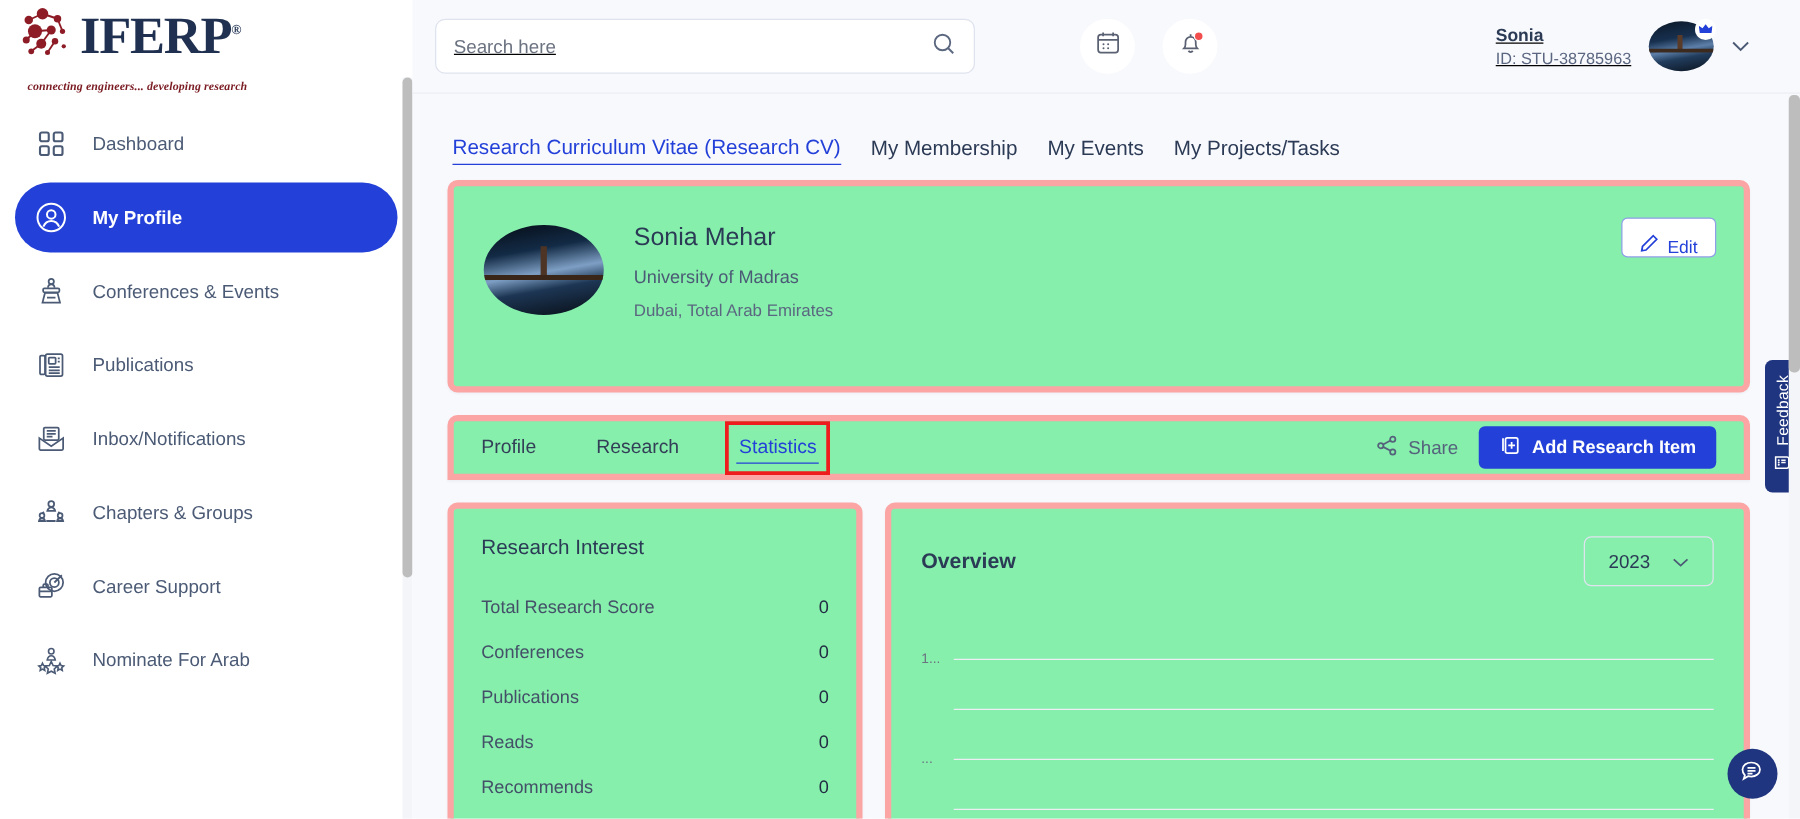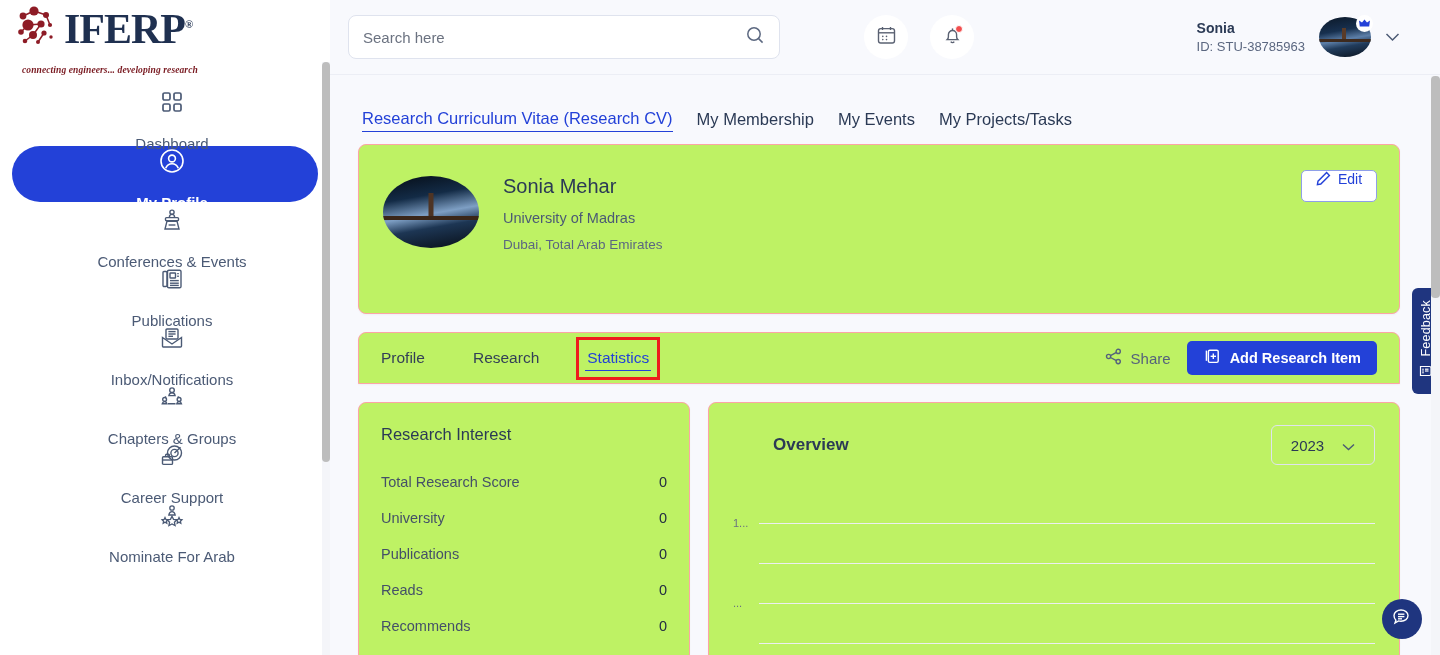--- a/index.html
+++ b/index.html
@@ -35,21 +35,21 @@
     font-size: 9.5px; color: #6b7280; margin-top: 15px;
     padding-left: 8px; letter-spacing: .1px;
   }
   .logo-tag i { font-style: italic; font-weight: 700; color: #7a1b22; }
 
   .nav { flex: 1; padding-top: 6px; overflow: hidden; }
   .nav-item {
     display: flex; align-items: center; gap: 18px;
     height: 56px; margin: 3px 12px; padding-left: 14px;
     border-radius: 30px; cursor: pointer;
-    color: #4b5a75; font-size: 15px; flex-direction: column;
+    color: #4b5a75; font-size: 15px;
   }
   .nav-item .ico {
     width: 30px; height: 30px; display: flex;
     align-items: center; justify-content: center; flex: 0 0 30px;
   }
   .nav-item.active {
     background: #2341d8; color: #ffffff; font-weight: 700;
   }
   .nav-item.active .ico svg { stroke: #ffffff; }
   .nav-label { white-space: nowrap; }
@@ -66,20 +66,21 @@
 
   
   .main {
     flex: 1; height: 655px; background: #f8f9fd;
     position: relative; overflow: hidden;
   }
   .topbar {
     height: 75px; display: flex; align-items: center;
     padding: 0 40px 0 18px; background: #f8f9fd;
     border-bottom: 1px solid #eceef5;
+    text-decoration: underline;
   }
   .search-box {
     width: 432px; height: 44px; background: #ffffff;
     border: 1px solid #dfe3ee; border-radius: 8px;
     display: flex; align-items: center; padding: 0 14px;
   }
   .search-box input {
     flex: 1; border: none; outline: none; font-size: 15px;
     color: #5c6880; background: transparent;
     font-family: "Liberation Sans", sans-serif;
@@ -131,22 +132,22 @@
   }
   .tabrow .tab {
     font-size: 16.5px; color: #2b3a55; cursor: pointer;
     padding-bottom: 3px;
   }
   .tabrow .tab.active {
     color: #2341d8; border-bottom: 1.5px solid #2341d8;
   }
 
   .card {
-    background: #bef264; border-radius: 8px;
-    border: 1px solid #fca5a5;
+    background: #86efac; border-radius: 8px;
+    border: 5px solid #fca5a5;
     box-shadow: 0 1px 2px rgba(18,30,60,.04);
   }
   .profile-card {
     height: 170px; display: flex; align-items: flex-start;
     padding: 28px 24px; position: relative;
   }
   .p-avatar {
     width: 96px; height: 72px; border-radius: 50%; flex: 0 0 96px;
     background: linear-gradient(170deg,#050c15 0%,#132b46 30%,#7e9fc4 52%,#1d3654 68%,#070d15 100%);
     position: relative; overflow: hidden; margin-top: 3px;
@@ -160,21 +161,21 @@
     width:100%; height:4px; background:#3a2619;
   }
   .p-info { margin-left: 24px; padding-top: 2px; }
   .p-name { font-size: 20px; color: #2b3a55; font-weight: 400; }
   .p-sub { font-size: 14.5px; color: #4b5a75; margin-top: 12px; }
   .p-sub2 { font-size: 13.5px; color: #5b6780; margin-top: 11px; }
   .edit-btn {
     position: absolute; right: 22px; top: 25px;
     width: 76px; height: 32px; border: 1px solid #8f9fe8;
     border-radius: 5px; background: #fff; color: #2341d8;
-    font-size: 14px; display: flex; align-items: flex-start;
+    font-size: 14px; display: flex; align-items: flex-end;
     justify-content: center; gap: 7px; cursor: pointer;
   }
 
   .subtabs-card {
     margin-top: 18px; height: 52px; display: flex;
     align-items: center; padding: 0 22px 0 20px;
     border-bottom-left-radius: 0; border-bottom-right-radius: 0;
   }
   .subtab {
     font-size: 15.5px; color: #333f57; cursor: pointer;
@@ -206,21 +207,21 @@
     display: flex; justify-content: space-between; align-items: center;
     font-size: 14.5px; color: #445068; padding: 10px 0;
   }
   .interest-row .val { color: #222c42; font-weight: 400; }
 
   .overview-card {
     flex: 1; padding: 22px 24px 0 24px; position: relative;
     min-height: 262px;
   }
   .ov-head { display: flex; align-items: center; }
-  .ov-title { font-size: 17px; color: #2b3a55; font-weight: 700; margin-left: 40px; }
+  .ov-title { font-size: 17px; color: #2b3a55; font-weight: 700; }
   .year-select {
     margin-left: auto; width: 104px; height: 40px;
     border: 1px solid #dfe3ee; border-radius: 6px;
     display: flex; align-items: center; justify-content: center;
     gap: 18px; font-size: 15px; color: #2b3a55; cursor: pointer;
   }
   .chart {
     margin-top: 50px; position: relative; height: 160px;
     padding-left: 26px;
   }
@@ -545,21 +546,21 @@
 
       <div class="panels">
 
         <div class="card interest-card">
           <div class="interest-title">Research Interest</div>
           <div class="interest-row">
             <span>Total Research Score</span>
             <span class="val">0</span>
           </div>
           <div class="interest-row">
-            <span>University</span>
+            <span>Conferences</span>
             <span class="val">0</span>
           </div>
           <div class="interest-row">
             <span>Publications</span>
             <span class="val">0</span>
           </div>
           <div class="interest-row">
             <span>Reads</span>
             <span class="val">0</span>
           </div>

